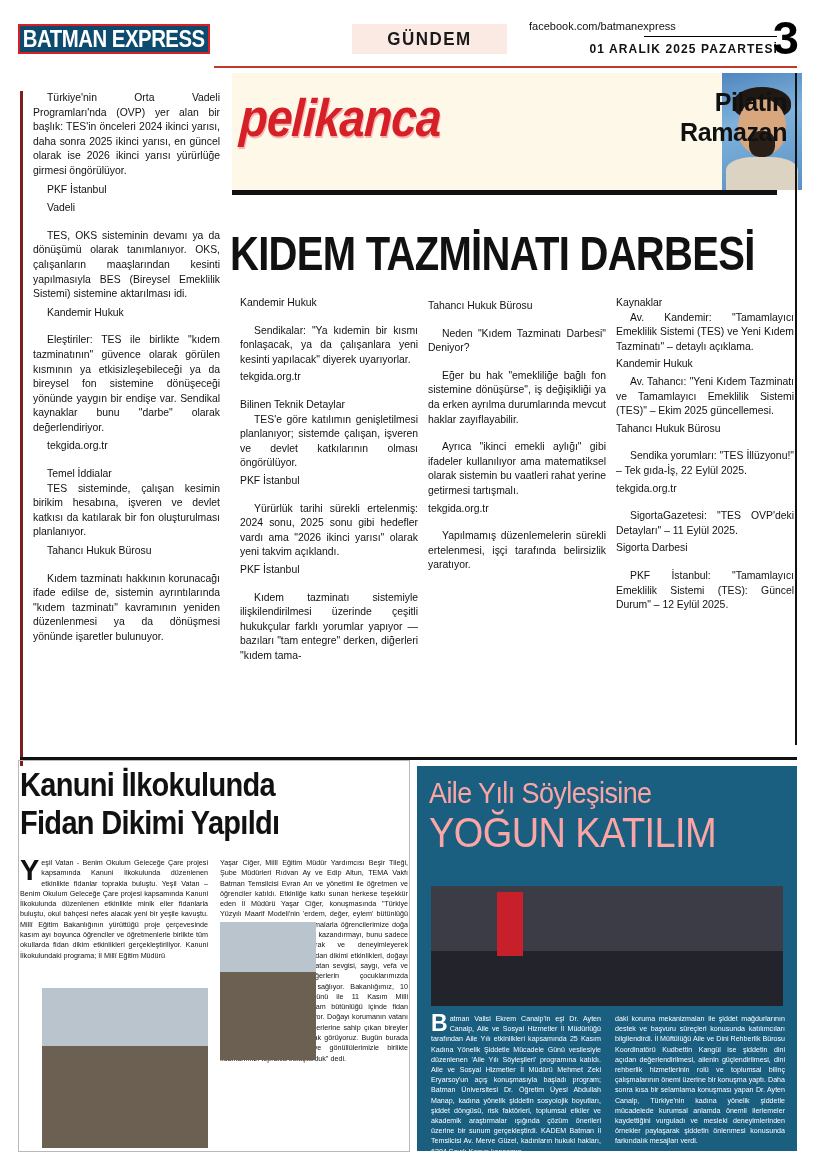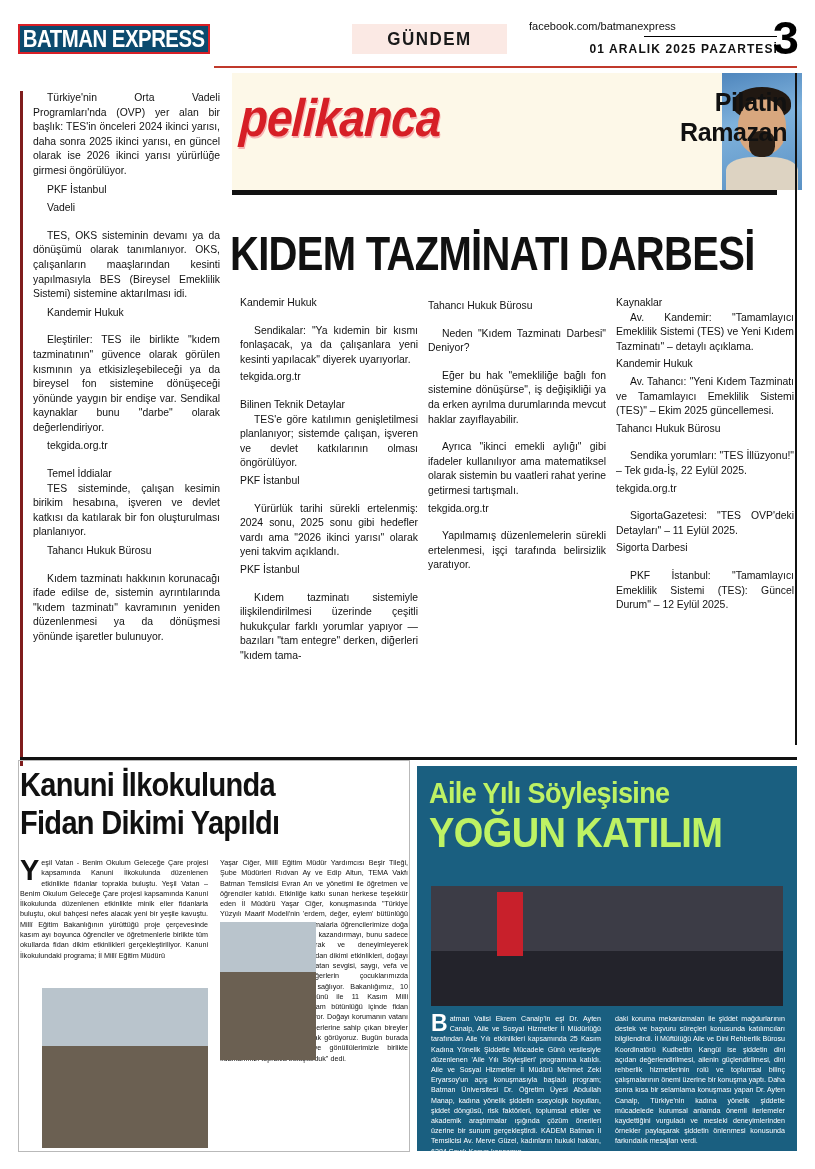--- a/index.html
+++ b/index.html
@@ -295,22 +295,22 @@
 
   
   .br {
     position: absolute;
     left: 417px; top: 766px;
     width: 380px; height: 385px;
     background: #1a5f80;
   }
   .br-headline {
     padding: 10px 12px 0 12px;
-    color: #bef264;
-    font-weight: bold;
+    color: #fca5a5;
+    font-weight: normal;
     letter-spacing: -0.6px;
   }
   .br-h1 { font-size: 27px; line-height: 30px; transform: scaleY(1.12); transform-origin: left top; }
   .br-h2 { font-size: 38px; line-height: 40px; transform: scaleY(1.12); transform-origin: left top; margin-top: 4px;}
   .br-photo {
     position: absolute;
     left: 14px; top: 120px;
     width: 352px; height: 120px;
     background: #2b2b33;
     overflow: hidden;

